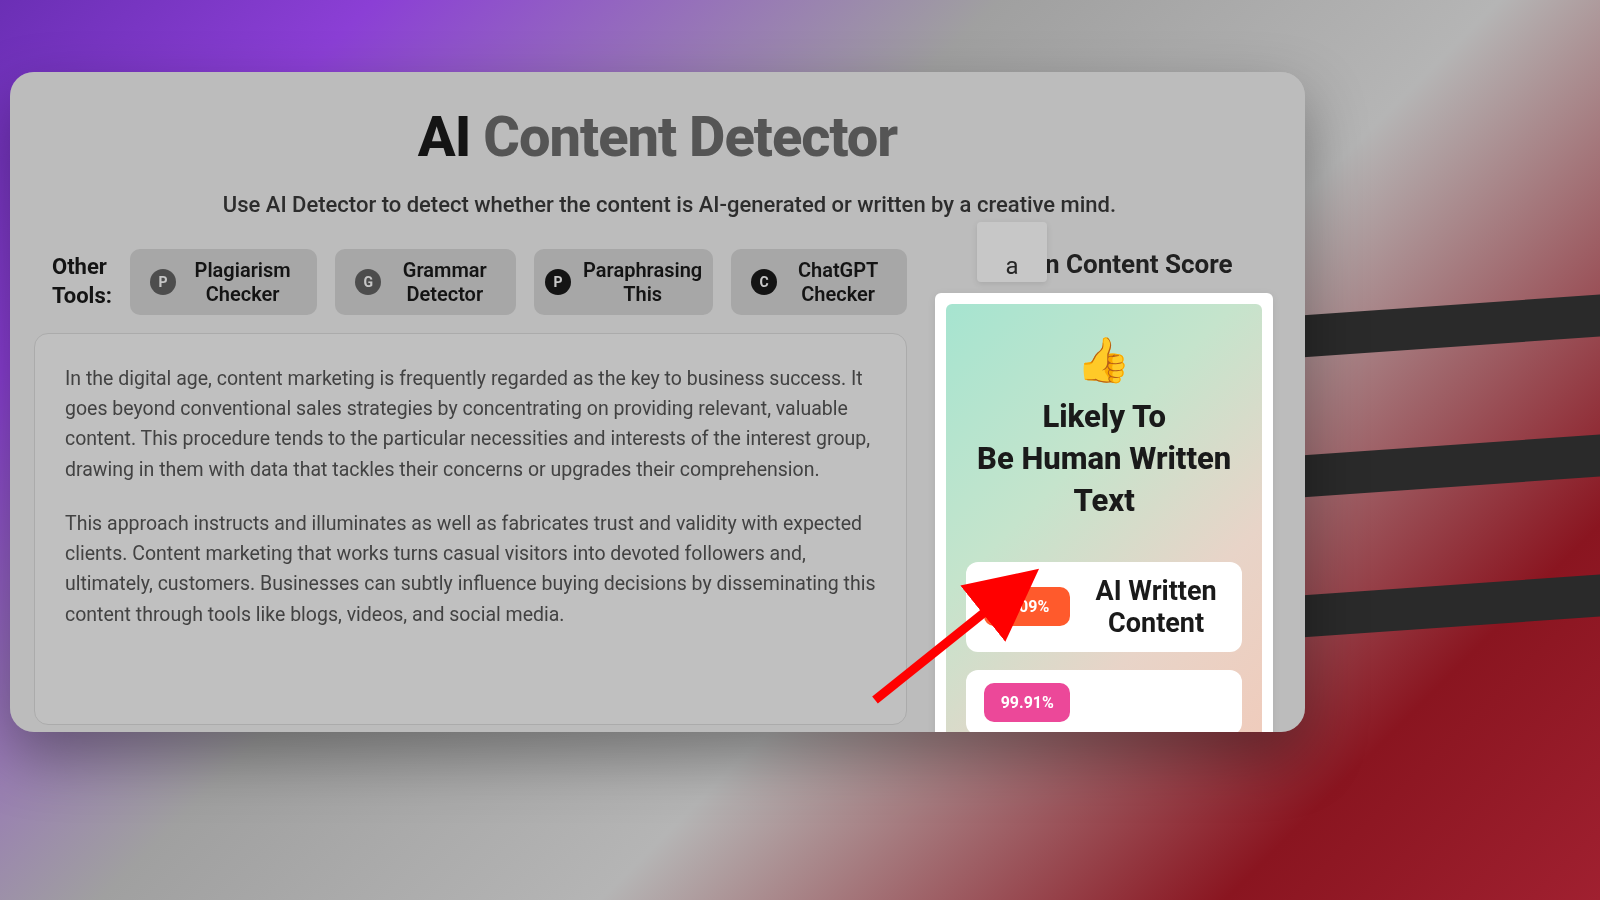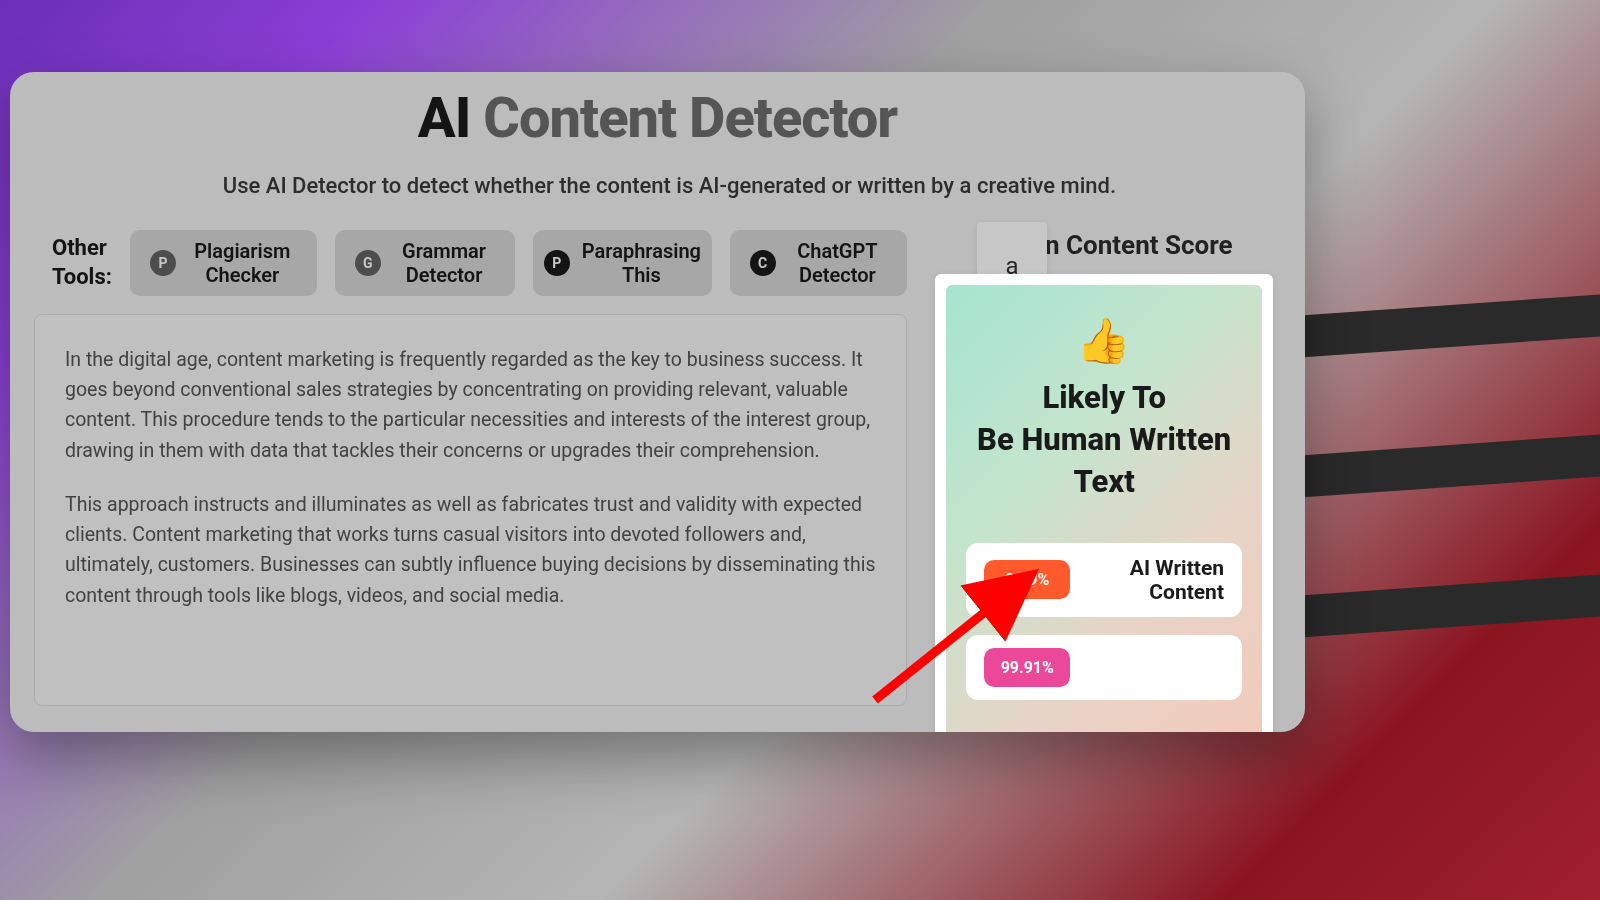--- a/index.html
+++ b/index.html
@@ -27,21 +27,21 @@
       inset: 0;
       background: rgba(0, 0, 0, 0.22);
       pointer-events: none;
       z-index: 5;
     }
     .app-title {
       text-align: center;
       font-size: 56px;
       font-weight: 800;
       color: #1a1a1a;
-      padding-top: 13px;
+      padding-top: 32px;
       letter-spacing: -1px;
     }
     .app-title .muted { color: #6e6e6e; font-weight: 800; }
     .subtitle {
       text-align: center;
       font-size: 22px;
       color: #3a3a3a;
       margin-top: 22px;
       font-weight: 500;
       padding-left: 24px;
@@ -93,21 +93,21 @@
       font-size: 14px;
       font-weight: 700;
       color: #fff;
       flex-shrink: 0;
     }
     .tool-icon.dark { background: #1a1a1a; }
     .tool-icon.grey { background: #636363; }
     .content-box {
       background: #f6f6f6;
       border: 1px solid #dcdcdc;
-      border-radius: 8px;
+      border-radius: 14px;
       padding: 30px;
       font-size: 19.5px;
       line-height: 1.55;
       color: #555;
       height: 392px;
     }
     .content-box p { margin-bottom: 24px; }
     .right-col { width: 460px; padding-right: 8px; }
     .score-title {
       font-size: 26px;
@@ -151,25 +151,25 @@
       border-radius: 10px;
       color: #fff;
       font-size: 16px;
       font-weight: 700;
       padding: 10px 16px;
       min-width: 86px;
     }
     .metric-badge.ai { background: #ff5a2c; }
     .metric-badge.human { background: #ec4899; }
     .metric-label {
-      font-size: 21px;
+      font-size: 27px;
       font-weight: 700;
       color: #1a1a1a;
       flex: 1;
-      text-align: right;
+      text-align: center;
     }
     
     .stripe {
       position: absolute;
       right: 0;
       width: 300px;
       height: 42px;
       background: #2a2a2a;
       transform: skewY(-4deg);
       z-index: 0;
@@ -234,21 +234,21 @@
         <div class="tool-pill">
           <span class="tool-icon grey">G</span>
           <span>Grammar Detector</span>
         </div>
         <div class="tool-pill">
           <span class="tool-icon dark">P</span>
           <span>Paraphrasing This</span>
         </div>
         <div class="tool-pill">
           <span class="tool-icon dark">C</span>
-          <span>ChatGPT Detector</span>
+          <span>ChatGPT Checker</span>
         </div>
       </div>
 
       <div class="content-box">
         <p>In the digital age, content marketing is frequently regarded as the key to business success. It goes beyond conventional sales strategies by concentrating on providing relevant, valuable content. This procedure tends to the particular necessities and interests of the interest group, drawing in them with data that tackles their concerns or upgrades their comprehension.</p>
         <p>This approach instructs and illuminates as well as fabricates trust and validity with expected clients. Content marketing that works turns casual visitors into devoted followers and, ultimately, customers. Businesses can subtly influence buying decisions by disseminating this content through tools like blogs, videos, and social media.</p>
       </div>
     </div>
 
     <div class="right-col">

